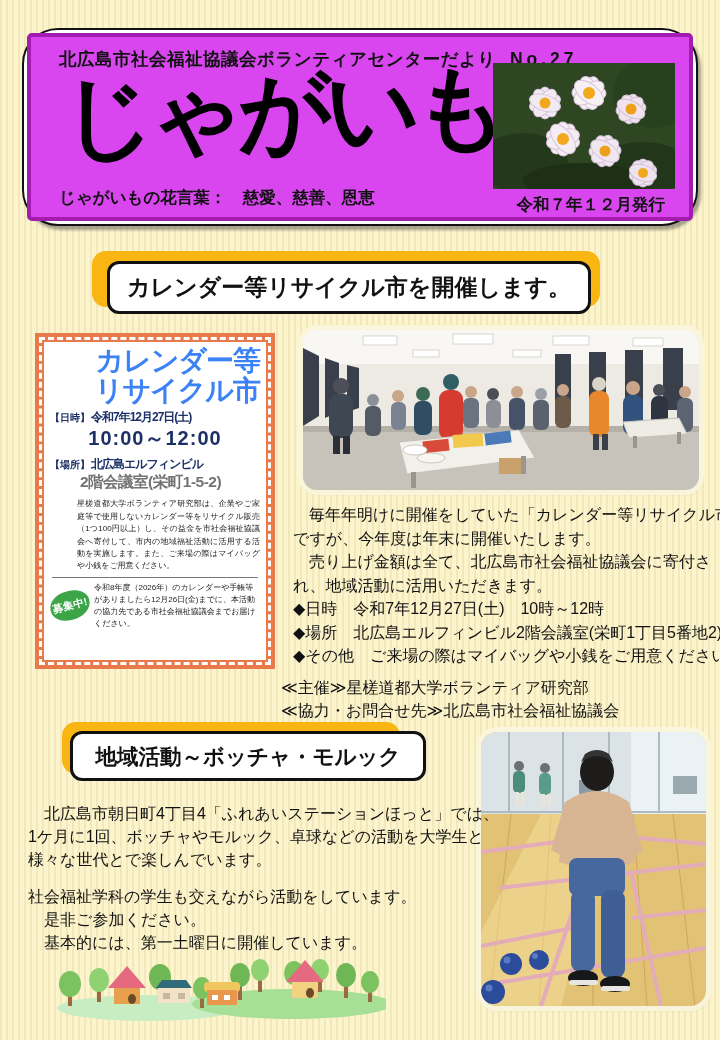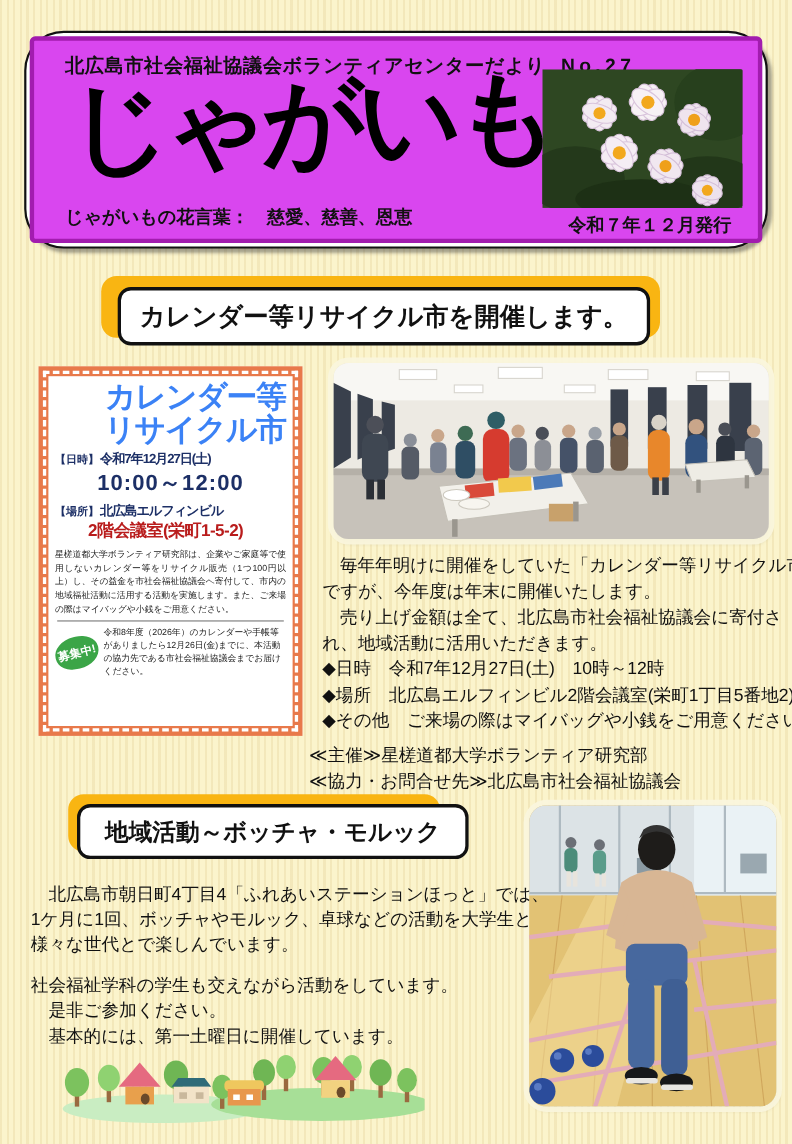--- a/index.html
+++ b/index.html
@@ -35,22 +35,22 @@
   
   .flyer{position:absolute;left:35px;top:333px;width:240px;height:336px;box-sizing:border-box;
     background:#fff;border:9px solid #E8794A;outline:3px dashed #fff;outline-offset:-7px;
     padding:4px 6px;overflow:hidden;}
   .flyer-title{color:#3b82f6;font-weight:900;text-align:right;font-size:28px;line-height:1.06;letter-spacing:-1px;
     text-shadow:1px 1px 0 #fff;}
   .f-row{display:flex;align-items:baseline;color:#1C2F66;margin-top:4px;white-space:nowrap;}
   .f-label{font-size:10px;font-weight:bold;flex-shrink:0;margin-right:1px;}
   .f-big{font-size:12px;font-weight:900;letter-spacing:-1px;}
   .f-time{color:#1C2F66;font-size:20px;font-weight:900;text-align:center;letter-spacing:1px;margin-top:-1px;}
-  .f-place2{color:#b91c1c;font-size:15.5px;font-weight:900;margin-left:30px;letter-spacing:-.5px;margin-top:-1px;white-space:nowrap;}
-  .f-body{font-size:8px;line-height:1.55;color:#222;margin-top:5px;text-align:justify;}
+  .f-place2{color:#737373;font-size:15.5px;font-weight:900;margin-left:30px;letter-spacing:-.5px;margin-top:-1px;white-space:nowrap;}
+  .f-body{font-size:8px;line-height:1.55;color:#222;margin-top:5px;text-align:justify;margin-left:27px;}
   .f-sep{border-top:1px solid #777;margin:4px 2px;}
   .f-recruit{display:flex;align-items:center;gap:4px;}
   .badge{flex-shrink:0;width:40px;height:29px;background:#3BA547;color:#fff;font-size:10.5px;font-weight:bold;
     border-radius:50% 45% 52% 45%;display:flex;align-items:center;justify-content:center;transform:rotate(-14deg);}
   .f-rtext{font-size:8px;line-height:1.5;color:#222;}
   .f-info{margin-top:5px;border:1.5px solid #9CC89B;padding:3px 5px;font-size:8.3px;line-height:1.65;color:#222;}
 
   
   .photo{position:absolute;border-radius:14px;overflow:hidden;
     box-shadow:0 0 0 5px rgba(250,246,220,.95), 1px 2px 5px rgba(0,0,0,.25);}

